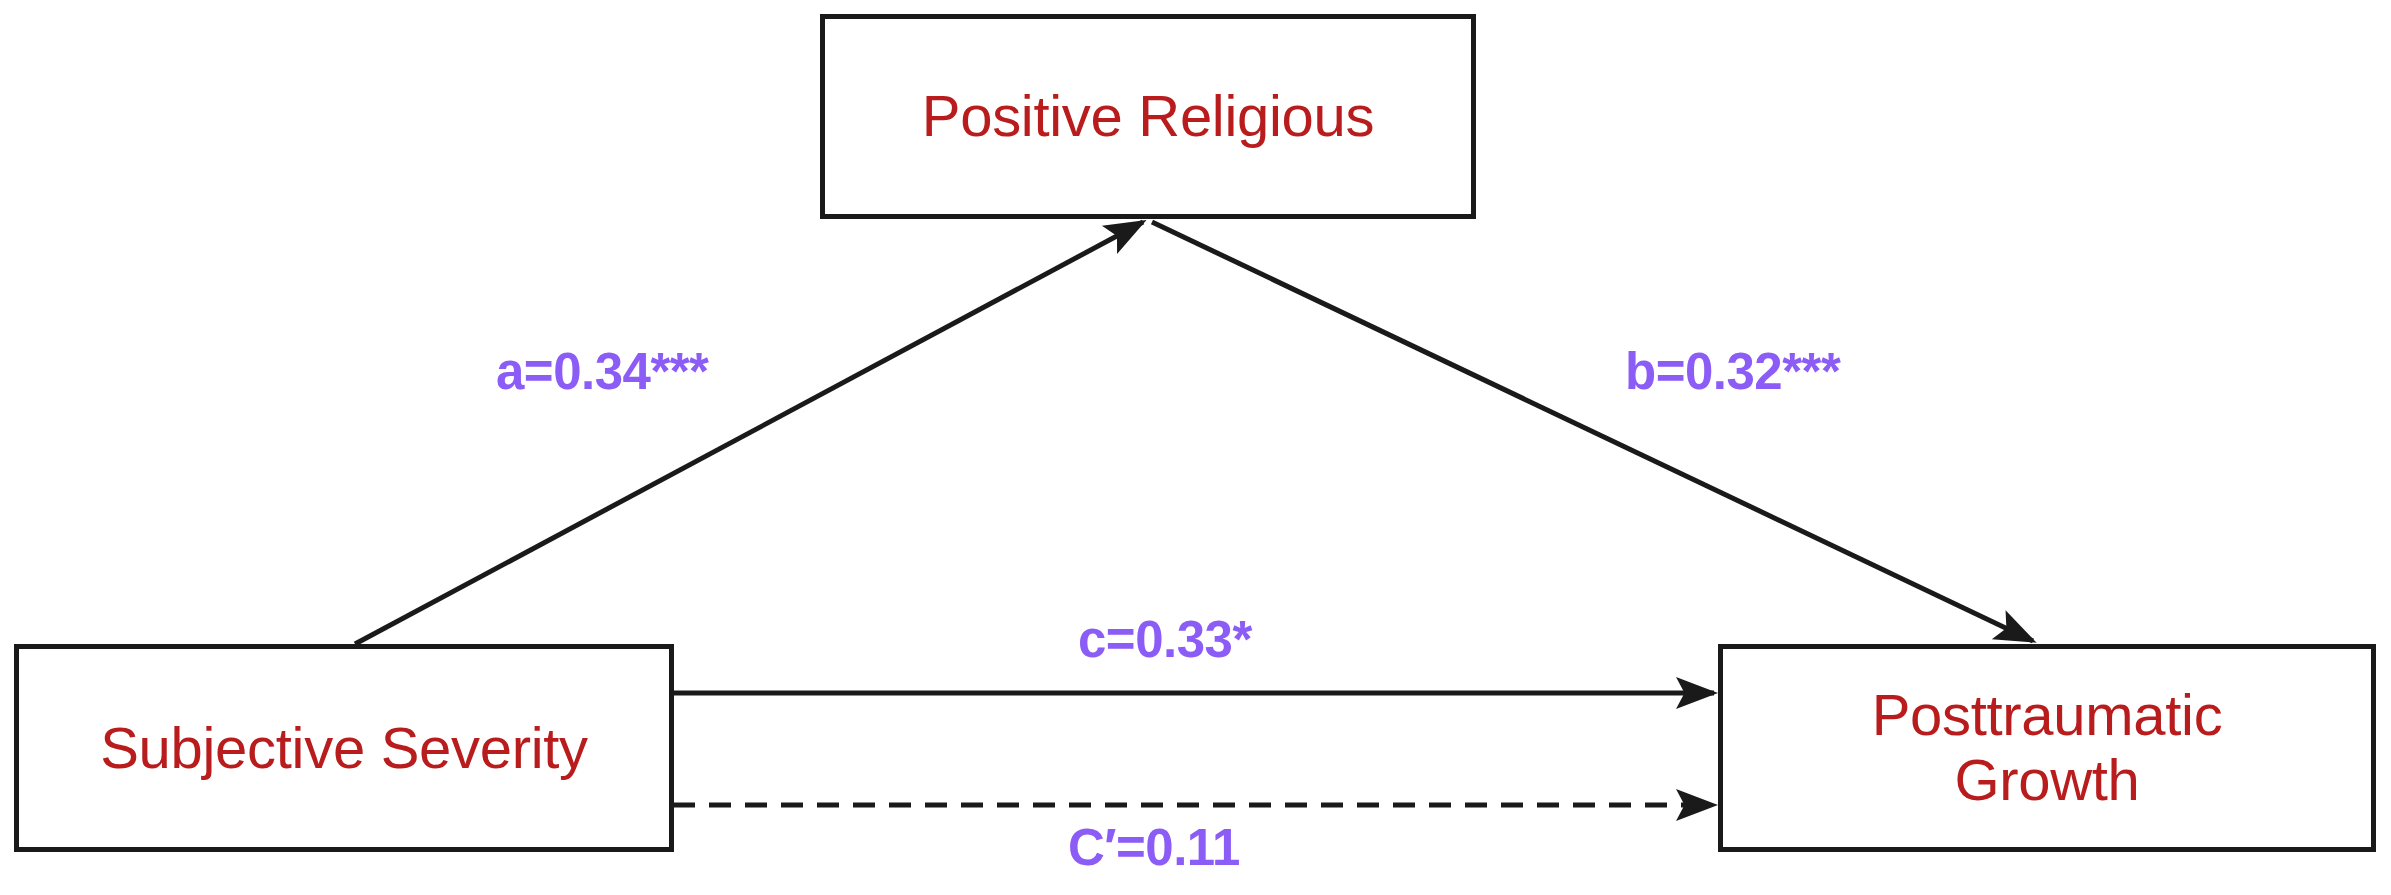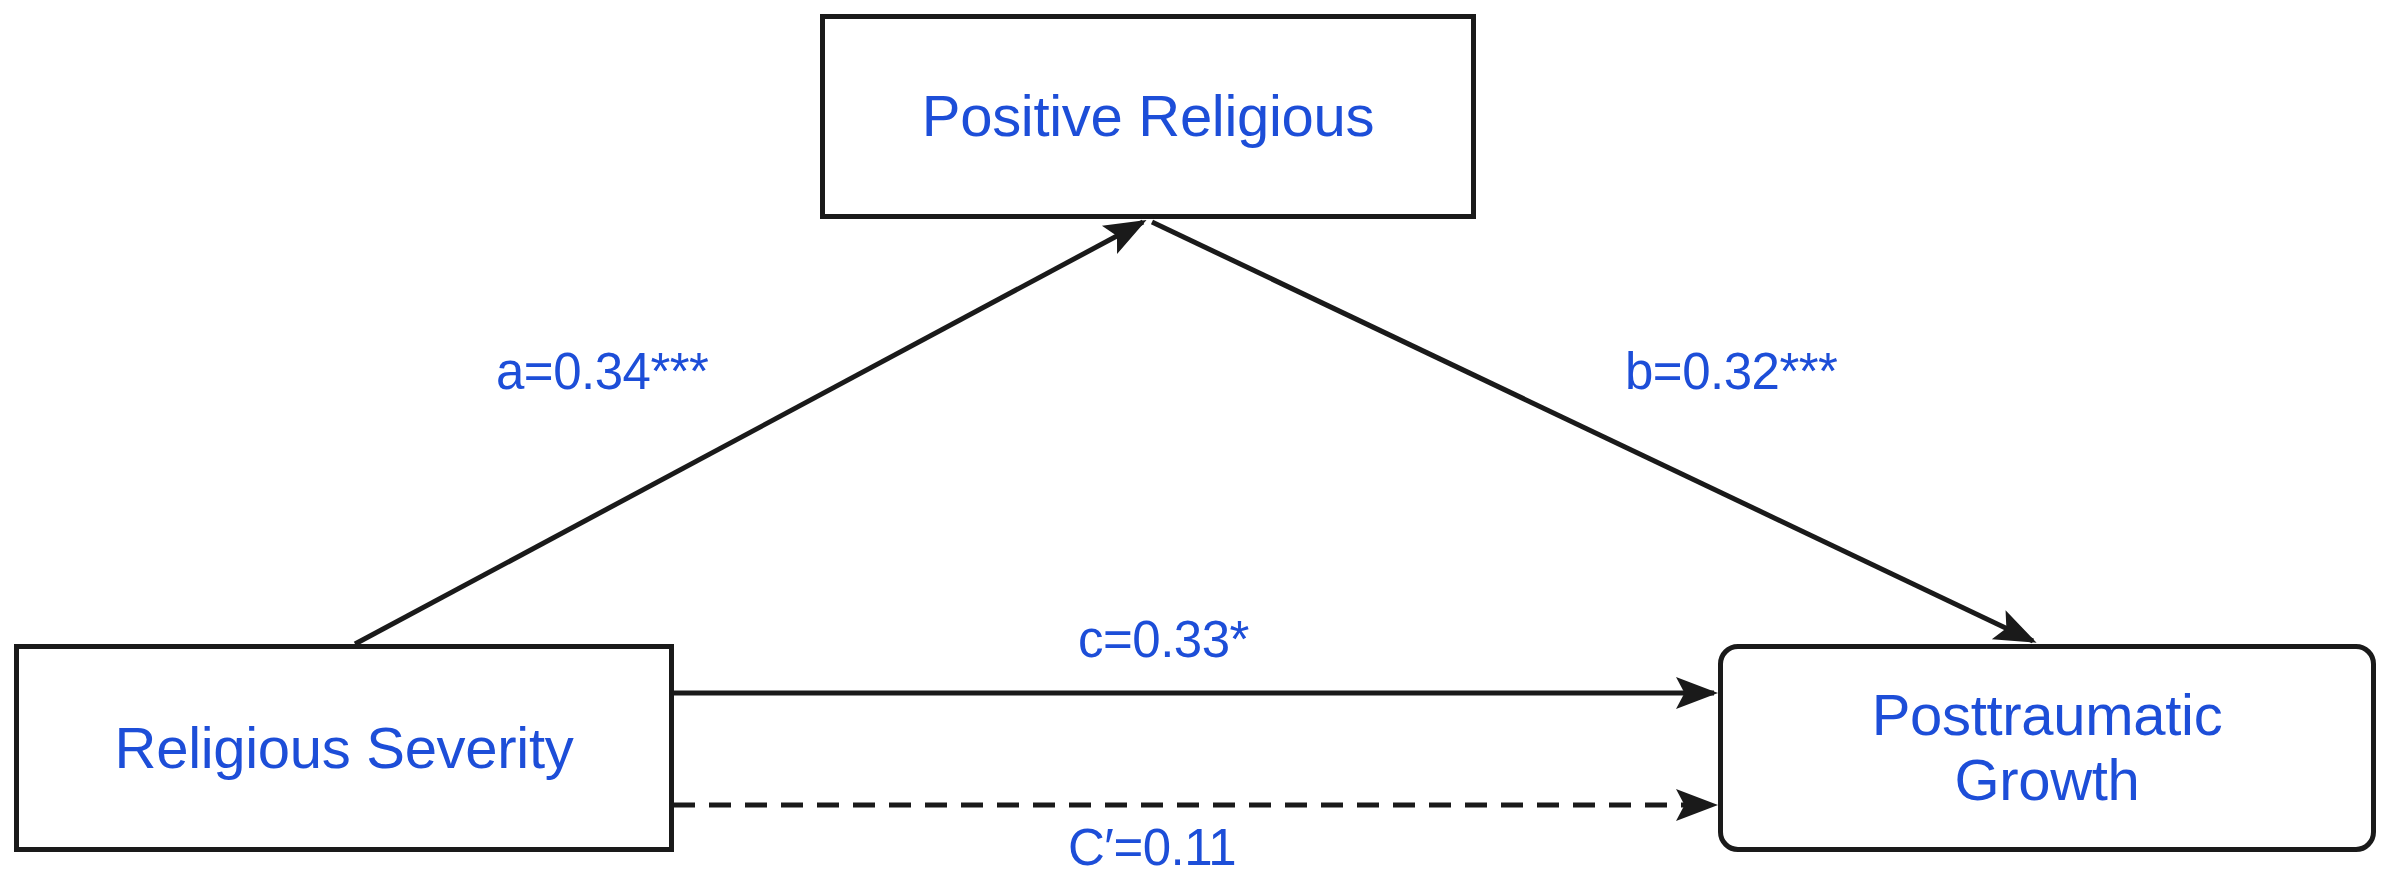--- a/index.html
+++ b/index.html
@@ -35,21 +35,21 @@
     display: flex;
     align-items: center;
     justify-content: center;
     text-align: center;
     z-index: 3;
   }
   .node-label {
     font-family: "Liberation Sans", sans-serif;
     font-size: 58px;
     font-weight: 400;
-    color: #1d4ed8;
+    color: #b91c1c;
     line-height: 1.12;
     letter-spacing: -0.3px;
     white-space: pre-line;
     padding: 0 14px;
   }
   #node-mediator {
     left: 820px;
     top: 14px;
     width: 656px;
     height: 205px;
@@ -58,28 +58,27 @@
     left: 14px;
     top: 644px;
     width: 660px;
     height: 208px;
   }
   #node-outcome {
     left: 1718px;
     top: 644px;
     width: 658px;
     height: 208px;
-    border-radius: 20px;
   }
   .path-label {
     position: absolute;
     font-family: "Liberation Sans", sans-serif;
     font-size: 51px;
-    font-weight: 400;
-    color: #1d4ed8;
+    font-weight: 700;
+    color: #8b5cf6;
     white-space: nowrap;
     letter-spacing: -0.5px;
     z-index: 4;
   }
   #label-path-a {
     left: 496px;
     top: 342px;
   }
   #label-path-b {
     left: 1625px;
@@ -116,21 +115,21 @@
     <line x1="673" y1="693" x2="1714" y2="693" stroke="#1a1a1a" stroke-width="5" marker-end="url(#arrow-solid)"></line>
 
     <line x1="673" y1="805" x2="1714" y2="805" stroke="#1a1a1a" stroke-width="5" stroke-dasharray="22,14" marker-end="url(#arrow-dashed)"></line>
   </svg>
 
   <div class="node-box" id="node-mediator">
     <span class="node-label">Positive Religious</span>
   </div>
 
   <div class="node-box" id="node-predictor">
-    <span class="node-label">Religious Severity</span>
+    <span class="node-label">Subjective Severity</span>
   </div>
 
   <div class="node-box" id="node-outcome">
     <span class="node-label">Posttraumatic
 Growth</span>
   </div>
 
   <div class="path-label" id="label-path-a">a=0.34***</div>
 
   <div class="path-label" id="label-path-b">b=0.32***</div>

